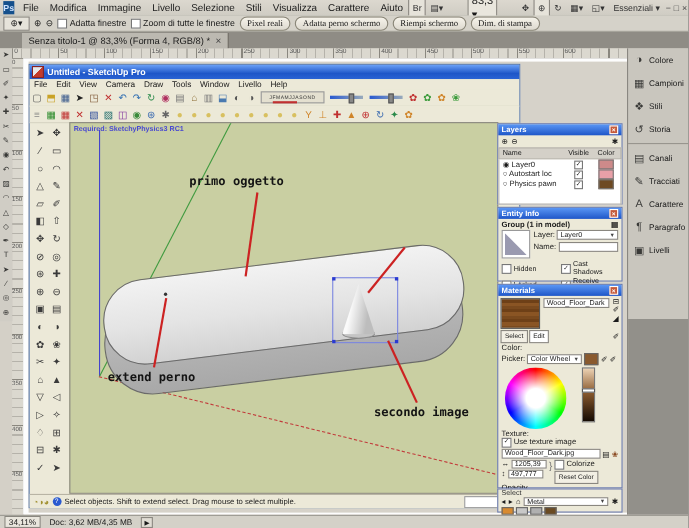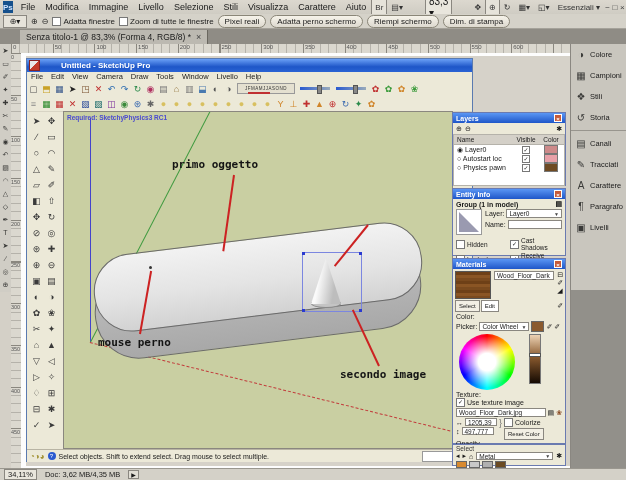--- a/index.html
+++ b/index.html
@@ -20,21 +20,21 @@
   .zoomfield{font-size:10px;background:#e9e6dd;border:1px solid #8a8780;padding:0 3px;margin:0 18px;}
   .winbtn{font-size:8px;width:12px;text-align:center;color:#444;}
 
   
   .optionsbar{left:0;top:14px;width:626px;height:15px;background:#d5d2c9;border-bottom:1px solid #a5a29a;
               display:flex;align-items:center;font-size:8px;gap:4px;padding-left:3px;box-sizing:border-box;}
   .toolpreview{width:22px;height:11px;border:1px solid #8a8780;background:#e6e3da;font-size:8px;
                display:flex;align-items:center;justify-content:center;}
   .cb{width:7px;height:7px;border:1px solid #777;background:#fff;display:inline-block;margin-right:2px;}
   .pillbtn{border:1px solid #8a8678;border-radius:7px;background:linear-gradient(#f6f3ea,#ddd9cf);
-           padding:1px 6px;font-size:8px;white-space:nowrap;}
+           padding:1px 6px;font-size:8px;white-space:nowrap;font-family:Liberation Serif, serif;}
 
   
   .tabbar{left:0;top:29px;width:626px;height:15px;background:#8f8c85;display:flex;align-items:flex-end;}
   .doc-tab{height:14px;background:#bcb9b1;border-right:1px solid #6a675f;padding:0 6px;font-size:8.5px;
            display:flex;align-items:center;gap:5px;margin-left:20px;}
   .tab-close{color:#444;font-size:9px;}
 
   
   .ps-tools{left:0;top:44px;width:11px;height:248px;background:#d0cdc5;border-right:1px solid #9a978f;
             display:flex;flex-direction:column;align-items:center;}
@@ -49,21 +49,21 @@
            repeating-linear-gradient(180deg,#b5b2aa 0 1px,transparent 1px 8.34px);
            display:flex;flex-direction:column;font-size:5.5px;color:#555;overflow:hidden;}
   .ruler-v span{height:41.7px;flex:none;box-sizing:border-box;padding-top:1px;}
   .canvas{left:21px;top:53px;width:549px;height:415px;background:#fdfdfd;}
 
   
   .su-shot{left:26px;top:56px;width:544px;height:410px;background:#d6d2c9;}
   .su-window{left:26px;top:58px;width:447px;height:404px;background:#ece9d8;border:1px solid #5a7ab0;
              box-sizing:border-box;}
   .su-titlebar{left:0;top:0;width:445px;height:13px;background:linear-gradient(180deg,#6aa0f6,#1e56c8 60%,#2a63d4);
-               display:flex;align-items:center;color:#fff;font-size:8px;font-weight:bold;gap:21px;padding-left:2px;box-sizing:border-box;}
+               display:flex;align-items:center;color:#fff;font-size:8px;font-weight:bold;gap:3px;padding-left:2px;box-sizing:border-box;}
   .su-logo{width:9px;height:9px;background:linear-gradient(135deg,#e8e8e8 45%,#c43b2a 45%);border:1px solid #822;}
   .su-menubar{left:0;top:13px;width:445px;height:9px;display:flex;font-size:7.5px;align-items:center;background:#ece9d8;}
   .su-menubar span{padding:0 4px;}
   .su-tb{left:0;top:22px;width:445px;height:15px;display:flex;align-items:center;background:#ece9d8;
          border-bottom:1px solid #d8d4c4;}
   .su-tb2{top:37px;}
   .su-tb .ic,.su-tb2 .ic{width:13px;height:13px;display:flex;align-items:center;justify-content:center;
          font-size:9px;flex:none;}
   .months{width:56px;height:9px;background:#e4e0d0;border:1px solid #999;font-size:4.5px;letter-spacing:0.5px;
           display:flex;align-items:center;justify-content:center;color:#333;position:relative;margin:0 2px;flex:none;}
@@ -387,21 +387,21 @@
       </div>
       <div class="abs cone-base"></div>
       <div class="abs cone"></div>
 
       <div class="abs leader" style="left:170px;top:62px;width:77px;transform:rotate(98deg);"></div>
       <div class="abs leader" style="left:304px;top:112px;width:53px;transform:rotate(129deg);"></div>
       <div class="abs leader" style="left:76px;top:221px;width:64px;transform:rotate(-80deg);"></div>
       <div class="abs leader" style="left:315px;top:253px;width:62px;transform:rotate(-115deg);"></div>
 
       <span class="abs vlabel" style="left:108px;top:46px;">primo oggetto</span>
-      <span class="abs vlabel" style="left:34px;top:224px;">mouse perno</span>
+      <span class="abs vlabel" style="left:34px;top:224px;">extend perno</span>
       <span class="abs vlabel" style="left:276px;top:256px;">secondo image</span>
     </div>
 
     <div class="abs su-statusbar">
       <span class="row geo">
           <span>◔</span>
           <span>◑</span>
           <span>◕</span>
         </span>
       <span class="qmark">?</span>

